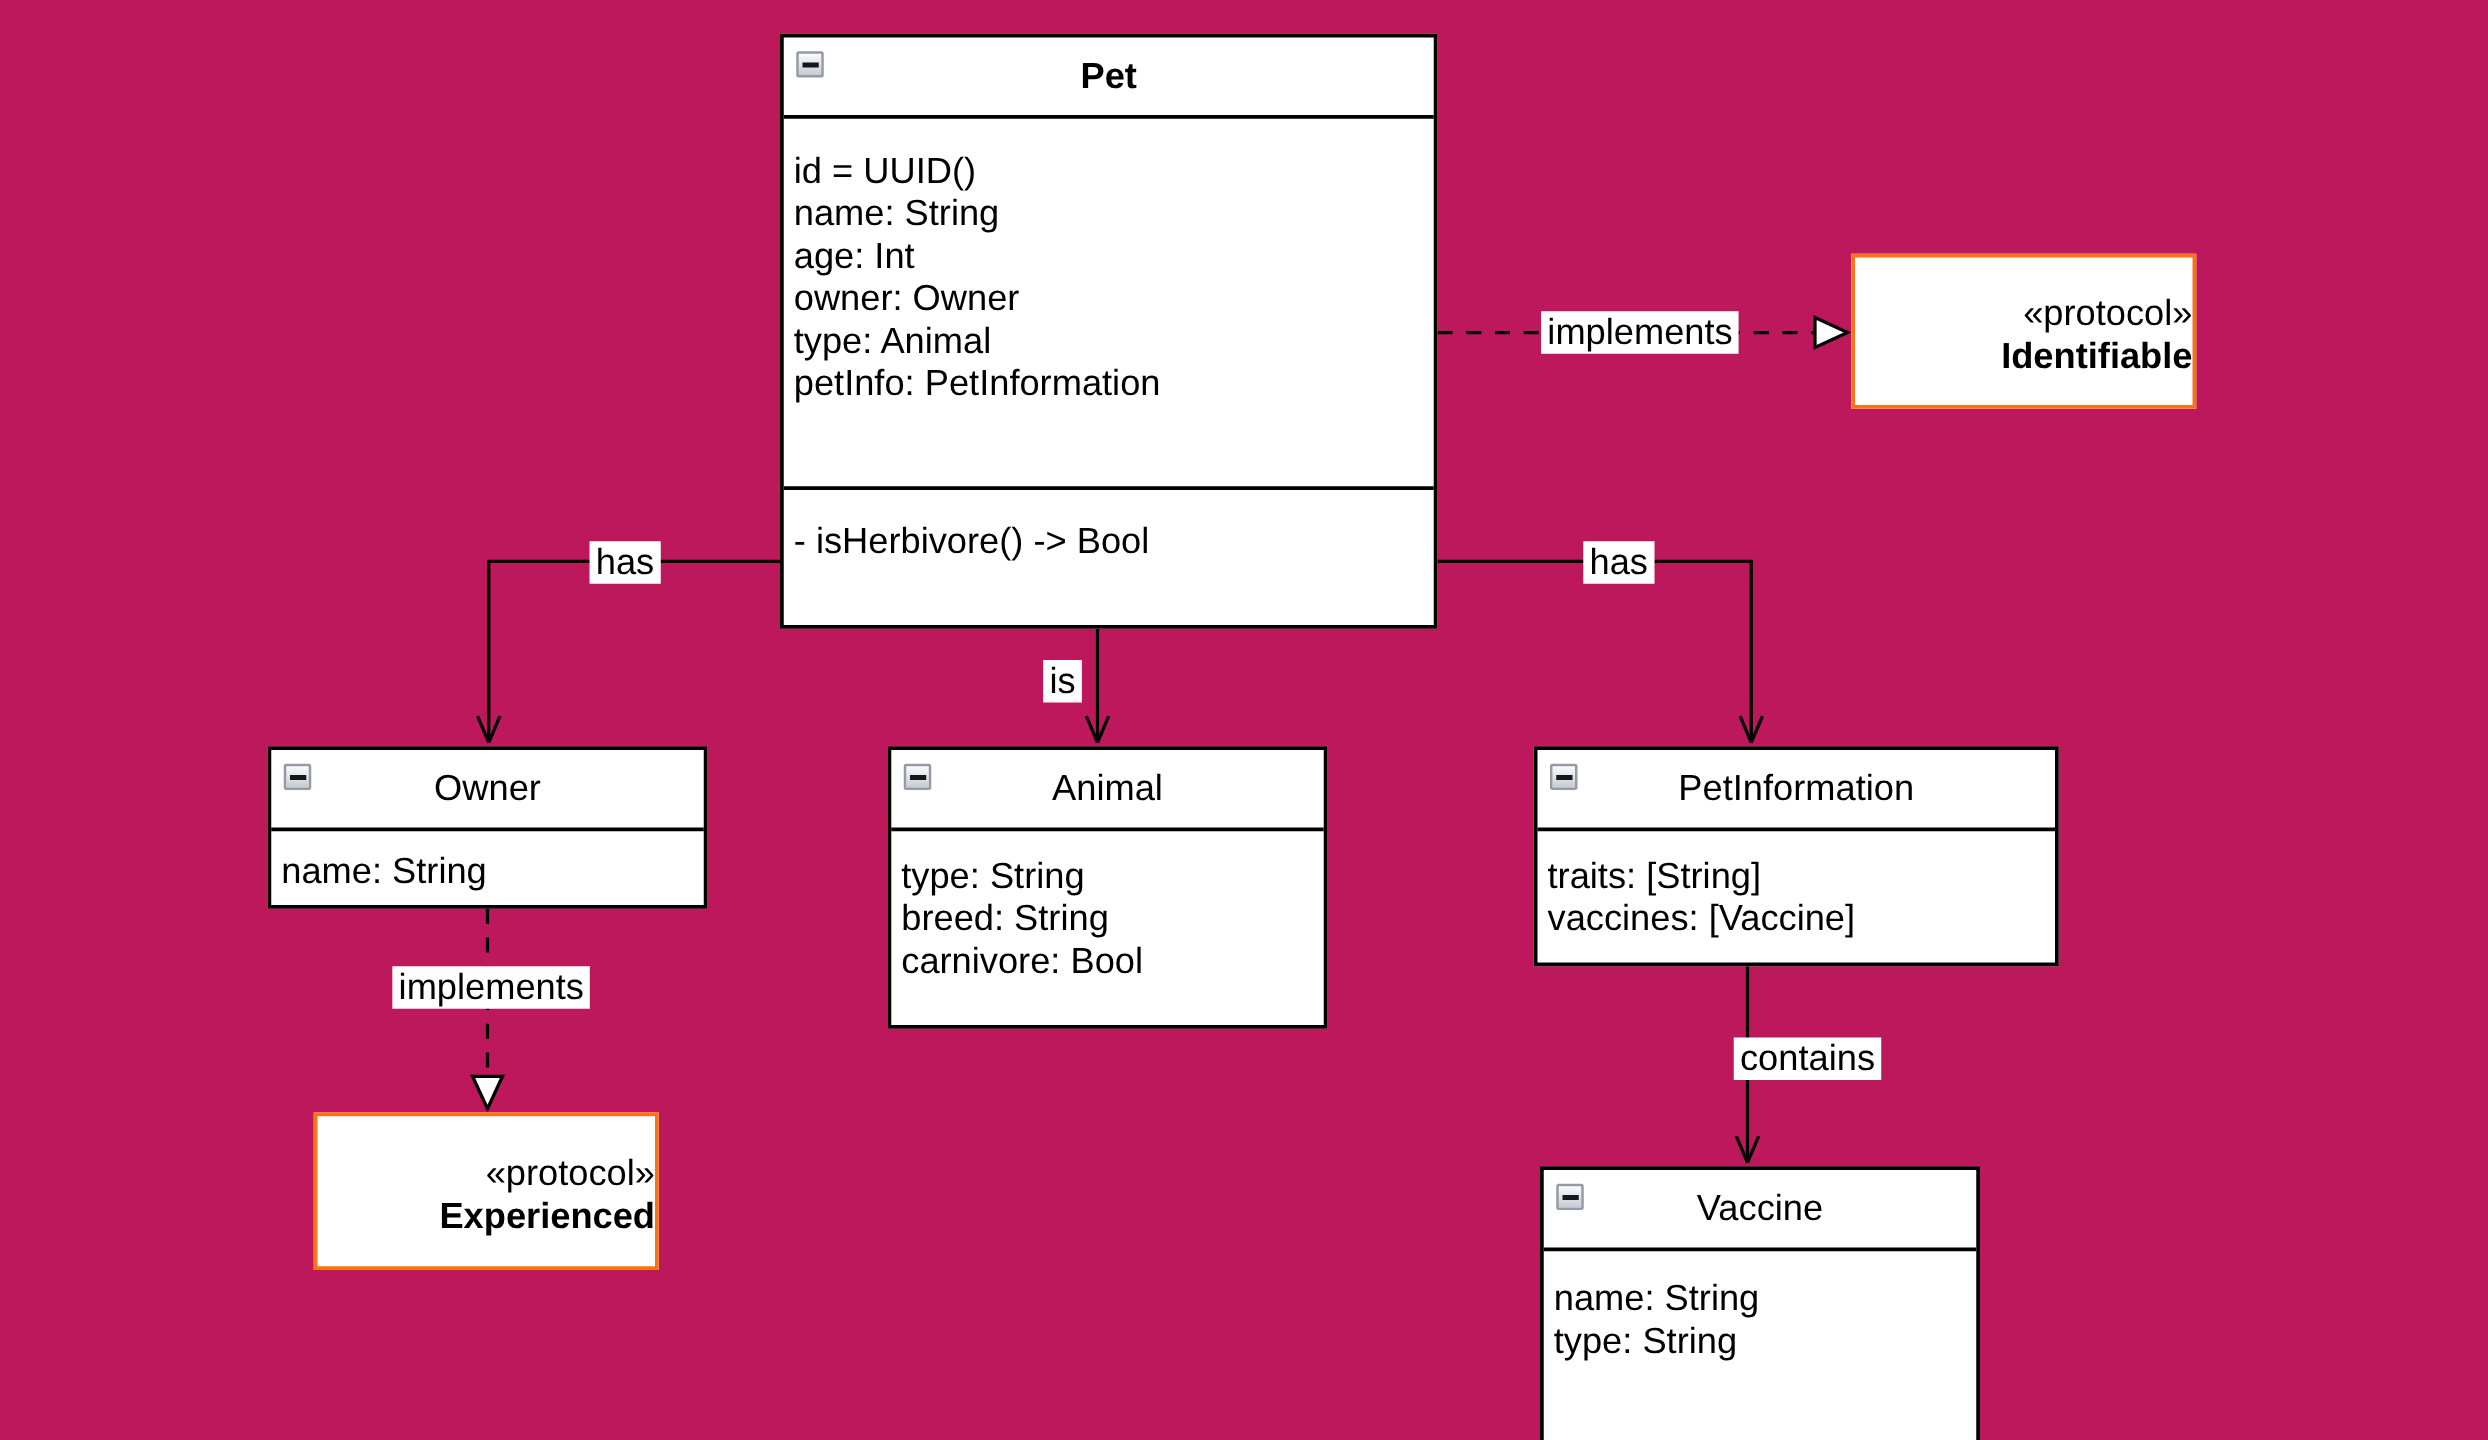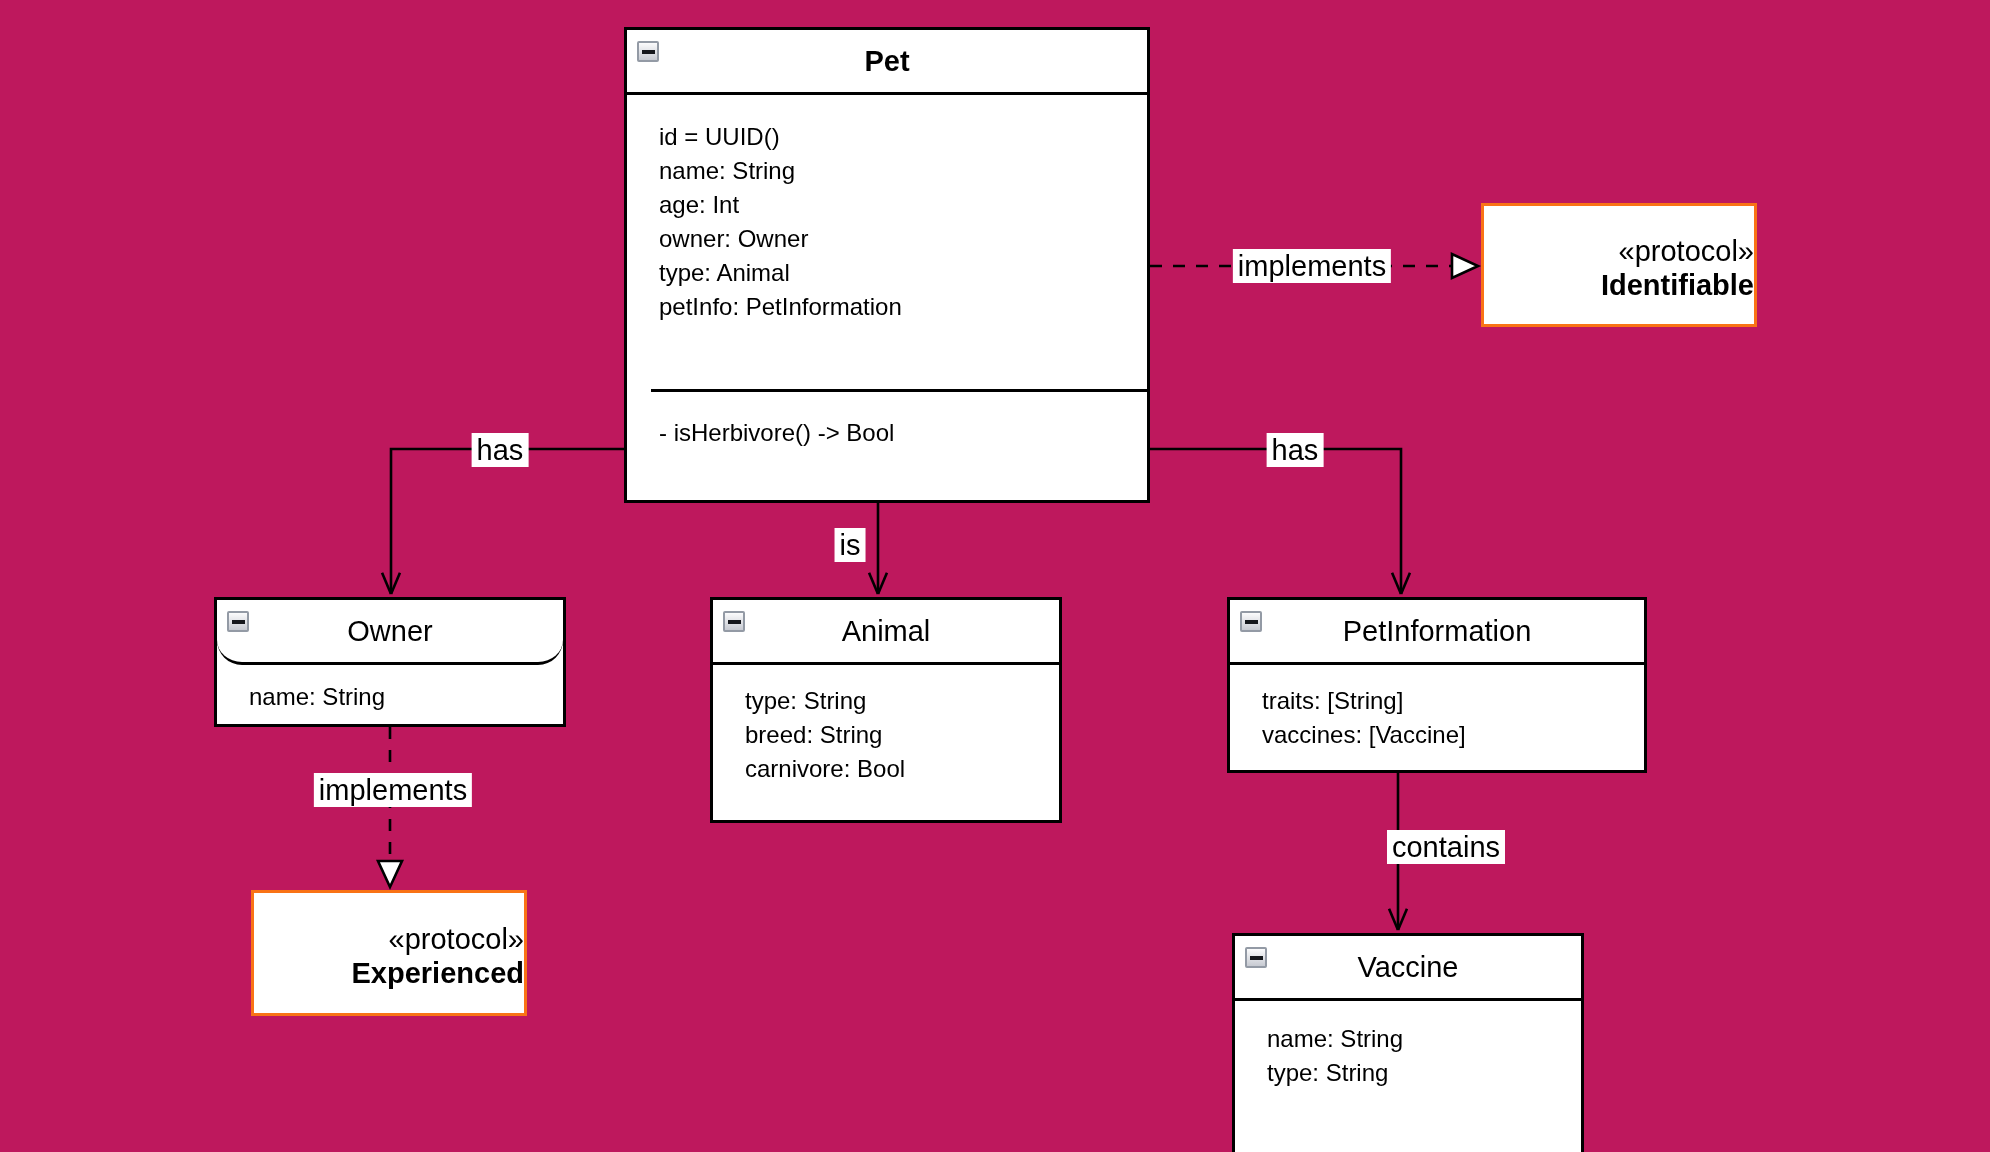--- a/index.html
+++ b/index.html
@@ -17,21 +17,21 @@
     position:relative;display:flex;align-items:center;justify-content:center;
     border-bottom:3px solid #000;flex:0 0 auto;font-size:29px;line-height:34px;
   }
   .title-text.bold{font-weight:bold;}
   .collapse{
     position:absolute;left:10px;top:11px;width:22px;height:21px;box-sizing:border-box;
     border:2px solid #939aa5;background:linear-gradient(#fbfbfc,#c7cad2);
     display:flex;align-items:center;justify-content:center;border-radius:2px;
   }
   .collapse .bar{width:13px;height:4px;background:#15171c;}
-  .members{font-size:24px;line-height:34px;padding-left:8px;box-sizing:border-box;margin-left:24px;}
+  .members{font-size:29px;line-height:34px;padding-left:8px;box-sizing:border-box;}
   .members .member-line{white-space:pre;}
   .methods-section{border-top:3px solid #000;flex:1 1 auto;}
 
   .protocol-box{
     position:absolute;border:3px solid #f97316;background:#fff;box-sizing:border-box;
     text-align:right;font-size:29px;line-height:34px;
   }
   .protocol-name{font-weight:bold;}
 
   .edge-label{
@@ -86,21 +86,21 @@
         <div class="member-line">age: Int</div>
         <div class="member-line">owner: Owner</div>
         <div class="member-line">type: Animal</div>
         <div class="member-line">petInfo: PetInformation</div>
       </div>
   <div class="members methods-section" style="padding-top: 24px;">
         <div class="member-line">- isHerbivore() -&gt; Bool</div>
       </div>
     </div>
     <div class="class-box" style="left: 214px; top: 597px; width: 352px; height: 130px;">
-    <div class="title-row" style="height: 62px; border-radius: 25px;">
+    <div class="title-row" style="height: 62px;">
       <span class="collapse">
           <span class="bar"></span>
         </span>
       <span class="title-text">Owner</span>
     </div>
     <div class="members attrs-section" style="padding-top: 15px;">
         <div class="member-line">name: String</div>
       </div>
   </div>
     <div class="class-box" style="left: 710px; top: 597px; width: 352px; height: 226px;">

